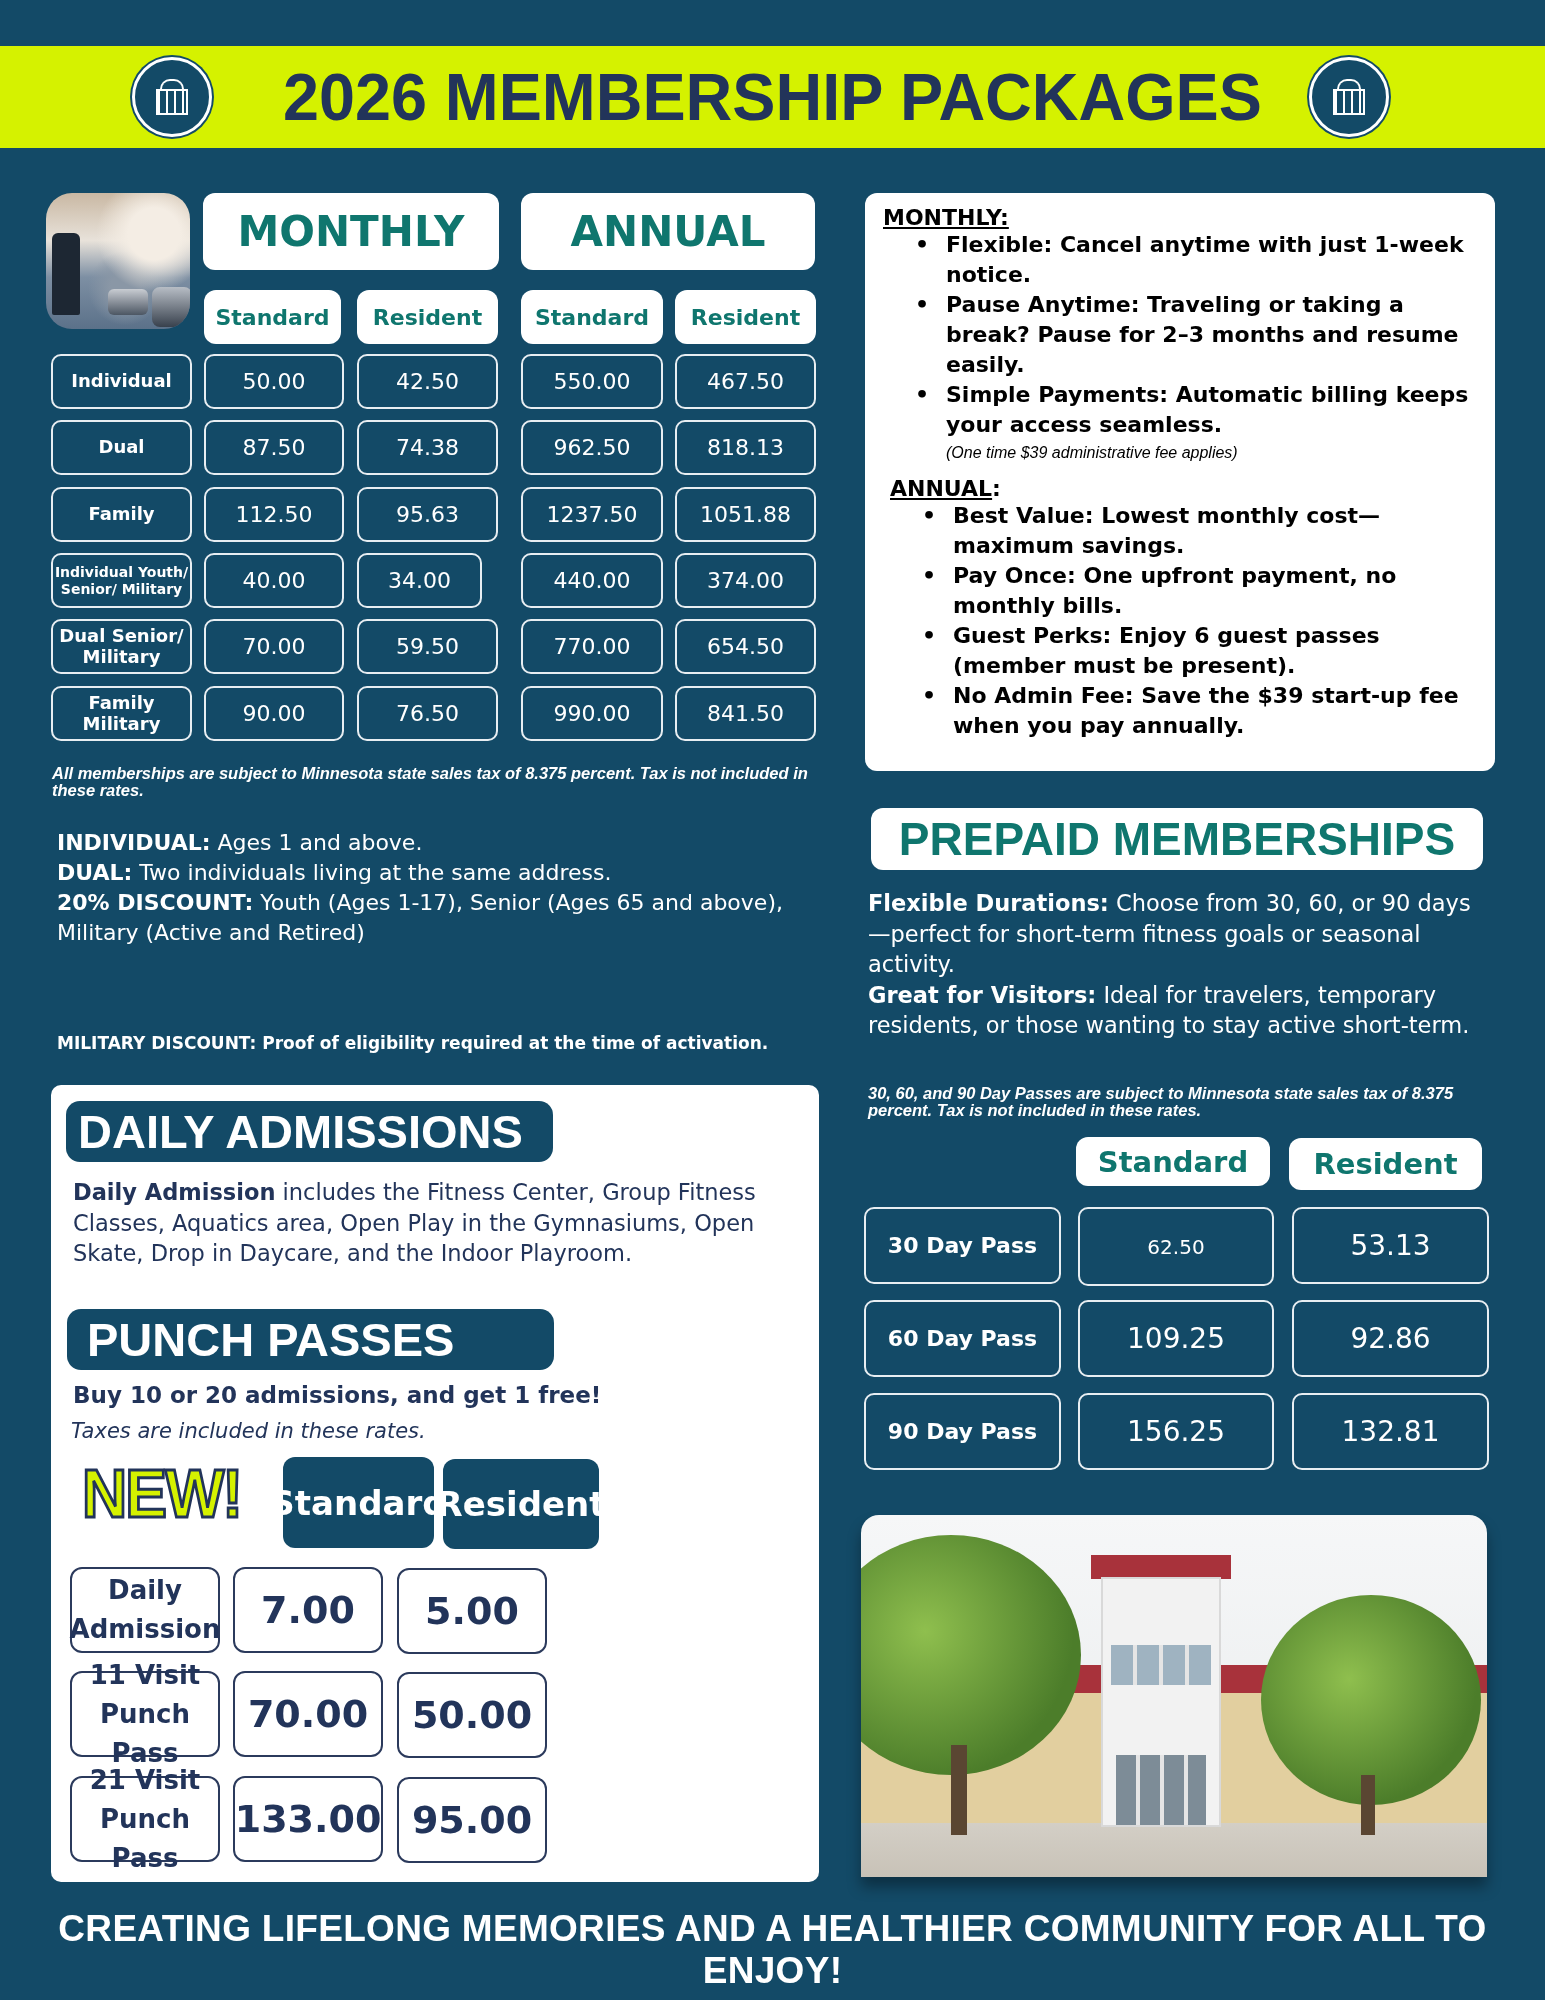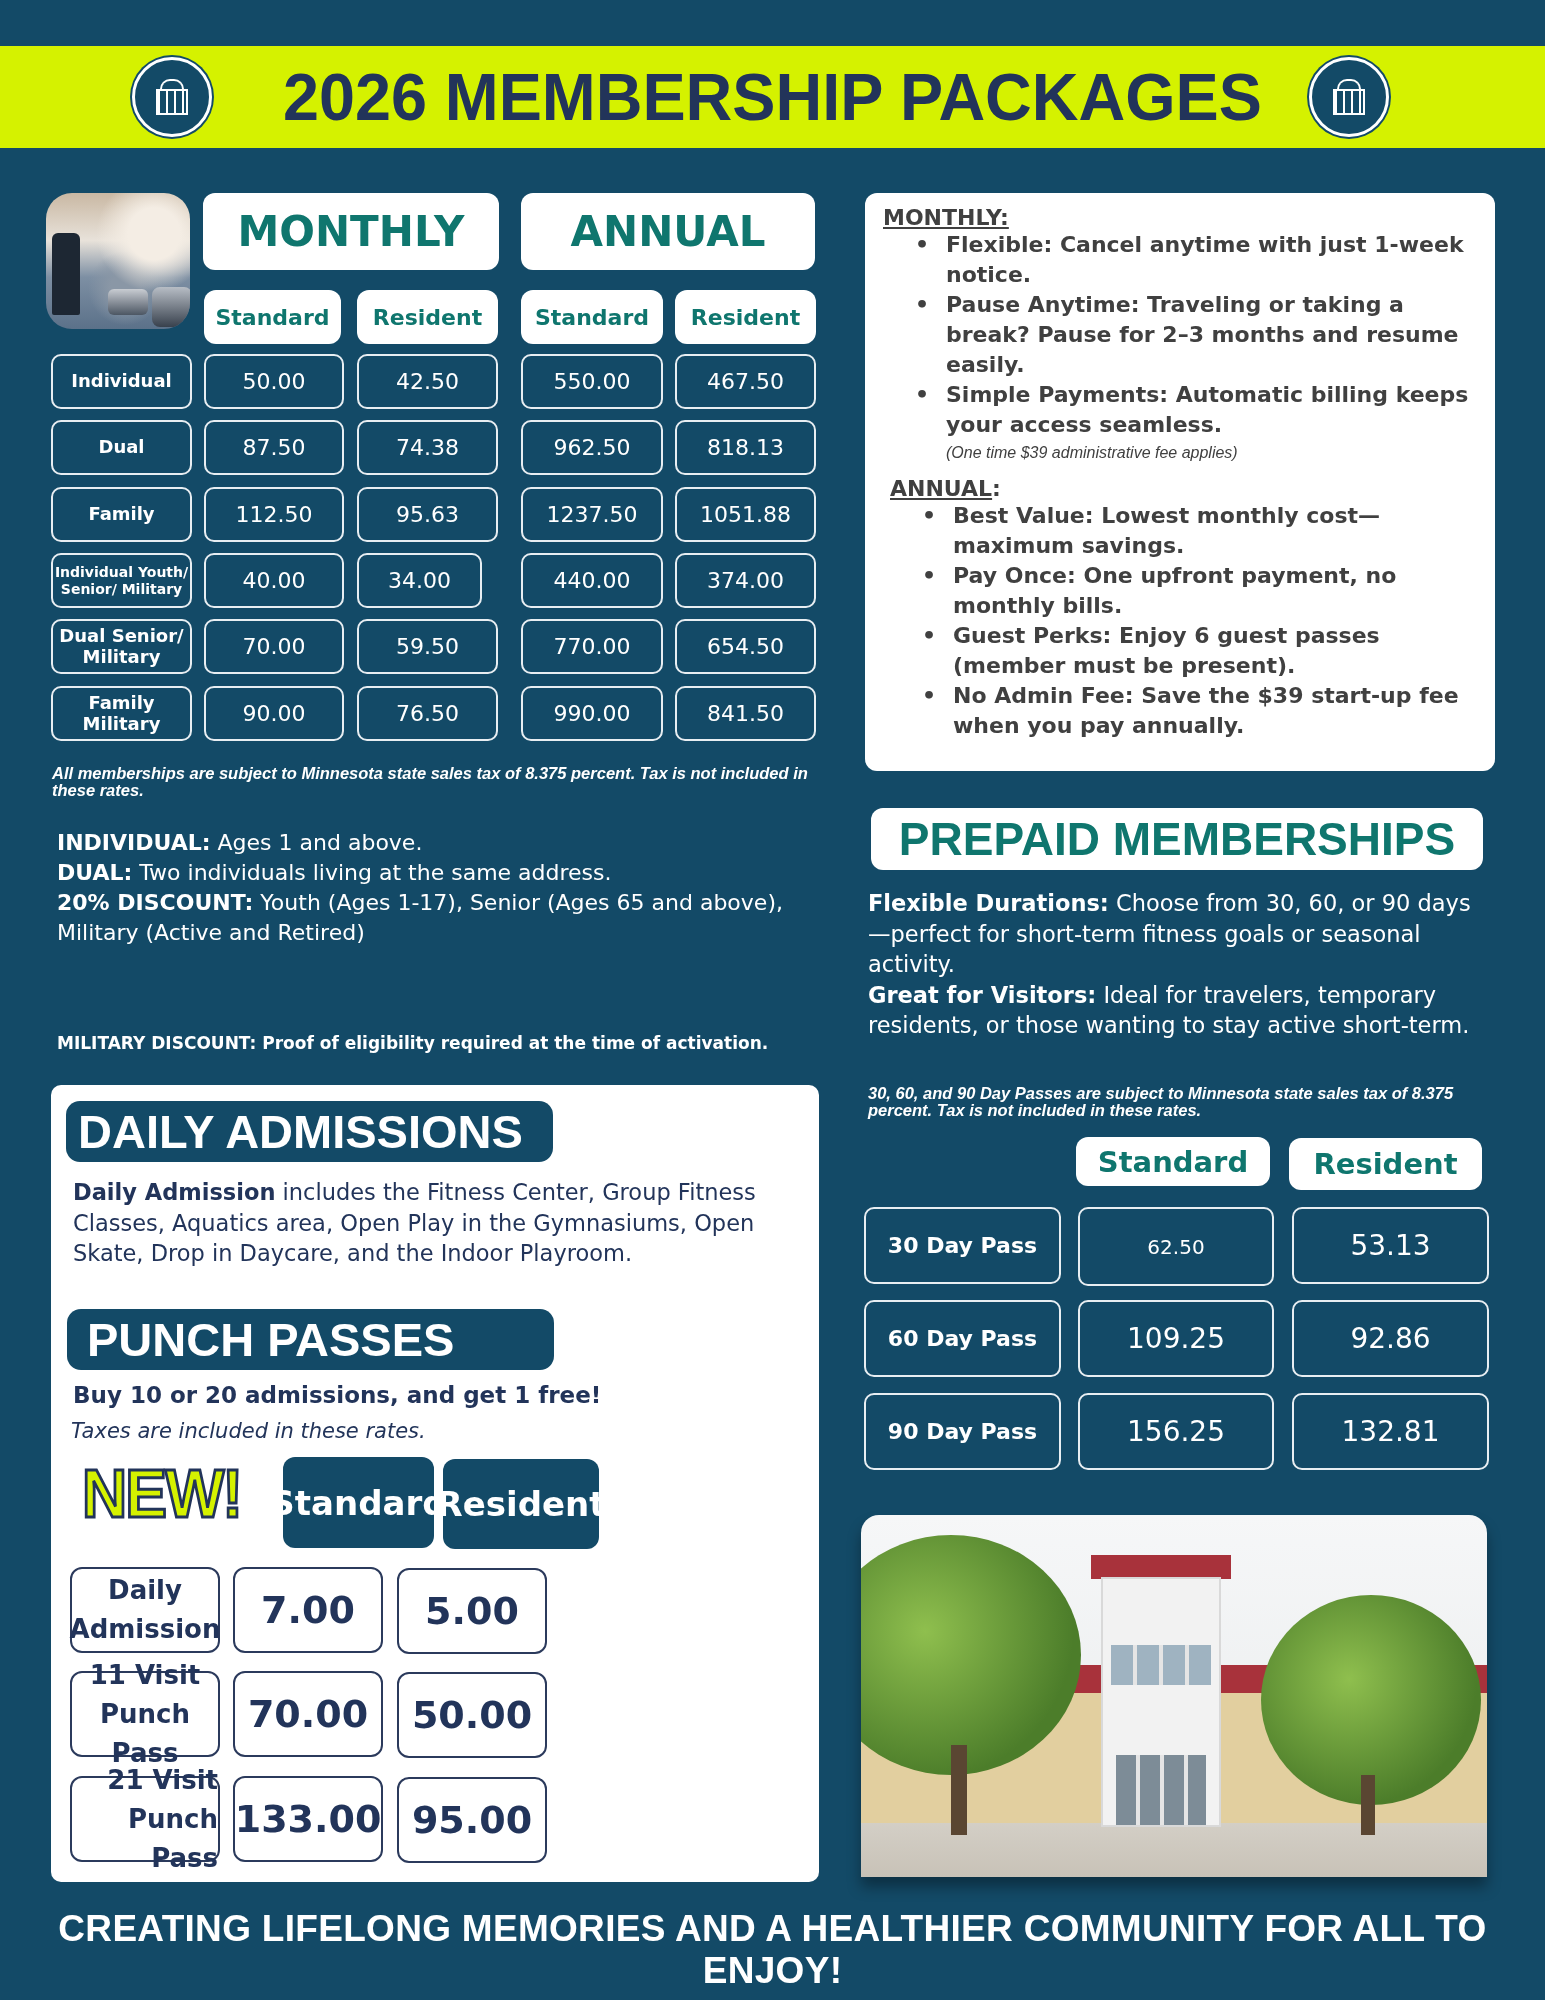--- a/index.html
+++ b/index.html
@@ -58,21 +58,21 @@
   }
   .cell.label { font-weight: bold; font-size: 18px; line-height: 1.15; }
   .cell.label.small { font-size: 14px; }
   .note-italic {
     font-family: "Liberation Sans", sans-serif; font-style: italic; font-weight: bold;
     font-size: 16.5px; line-height: 1.0; color: #fff;
   }
   .defs { font-size: 22px; line-height: 30px; }
   .defs b { font-weight: bold; }
   
-  .info-card { left: 865px; top: 193px; width: 630px; height: 578px; background: #fff; border-radius: 12px; color: #404040; padding: 12px 18px; }
+  .info-card { left: 865px; top: 193px; width: 630px; height: 578px; background: #fff; border-radius: 12px; color: #000000; padding: 12px 18px; }
   .info-card .head { font-weight: bold; font-size: 22px; text-decoration: underline; }
   .info-card ul { list-style: none; }
   .info-card li { position: relative; padding-left: 63px; font-weight: bold; font-size: 22px; line-height: 30px; }
   .info-card li::before { content: "•"; position: absolute; left: 32px; top: 0; font-size: 22px; }
   .info-card .fee { font-style: italic; font-family: "Liberation Sans", sans-serif; font-size: 16px; padding-left: 63px; margin-top: 4px; }
   
   .prepaid-title { left: 871px; top: 808px; width: 612px; height: 62px; font-family: "Liberation Sans", sans-serif; font-size: 46px; }
   .prepaid-text { left: 868px; top: 888px; width: 620px; font-size: 22.5px; line-height: 30.5px; }
   
   .daily-card { left: 51px; top: 1085px; width: 768px; height: 797px; background: #fff; border-radius: 10px; color: #22345a; }
@@ -250,21 +250,21 @@
 
   <div class="abs cell-dark label" style="left:70px;top:1671px;width:150px;height:86px;">
     <div>
         <div>11 Visit</div>
         <div>Punch Pass</div>
       </div>
   </div>
   <div class="abs cell-dark val" style="left:233px;top:1671px;width:150px;height:86px;">70.00</div>
   <div class="abs cell-dark val" style="left:397px;top:1672px;width:150px;height:86px;">50.00</div>
 
-  <div class="abs cell-dark label" style="left:70px;top:1776px;width:150px;height:86px;text-align:right;">
+  <div class="abs cell-dark label" style="left:70px;top:1776px;width:150px;height:86px;">
     <div>
         <div>21 Visit</div>
         <div>Punch Pass</div>
       </div>
   </div>
   <div class="abs cell-dark val" style="left:233px;top:1776px;width:150px;height:86px;">133.00</div>
   <div class="abs cell-dark val" style="left:397px;top:1777px;width:150px;height:86px;">95.00</div>
 </div>
 
 <div class="abs building-photo">

